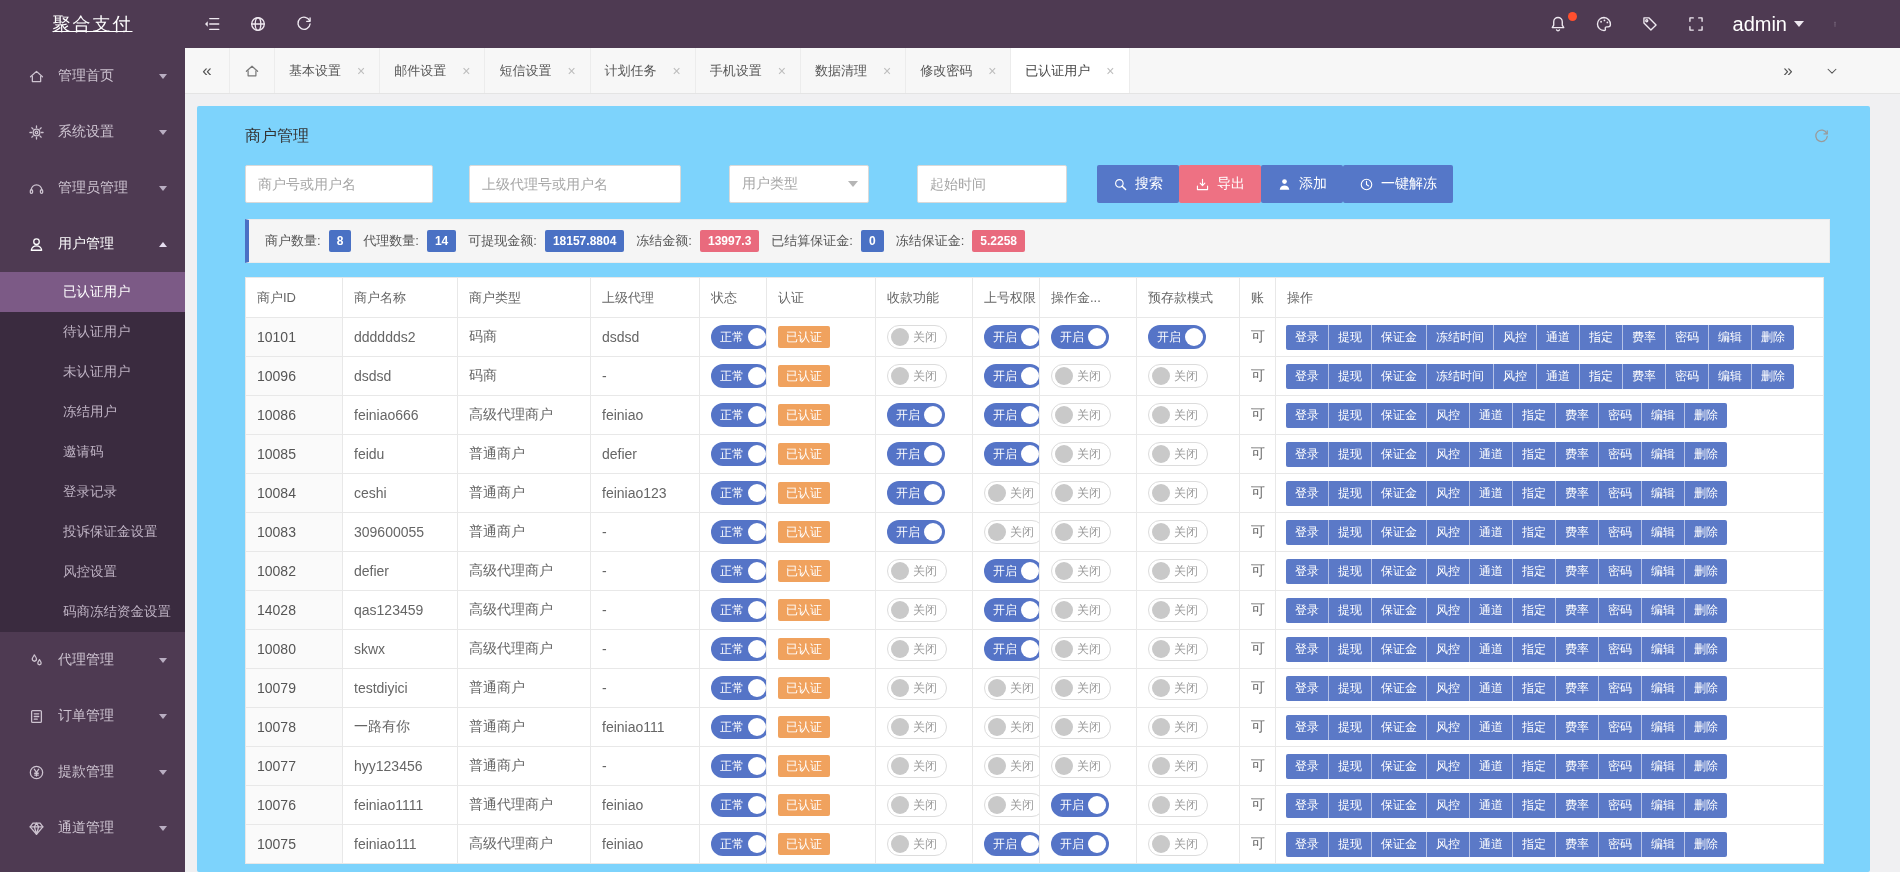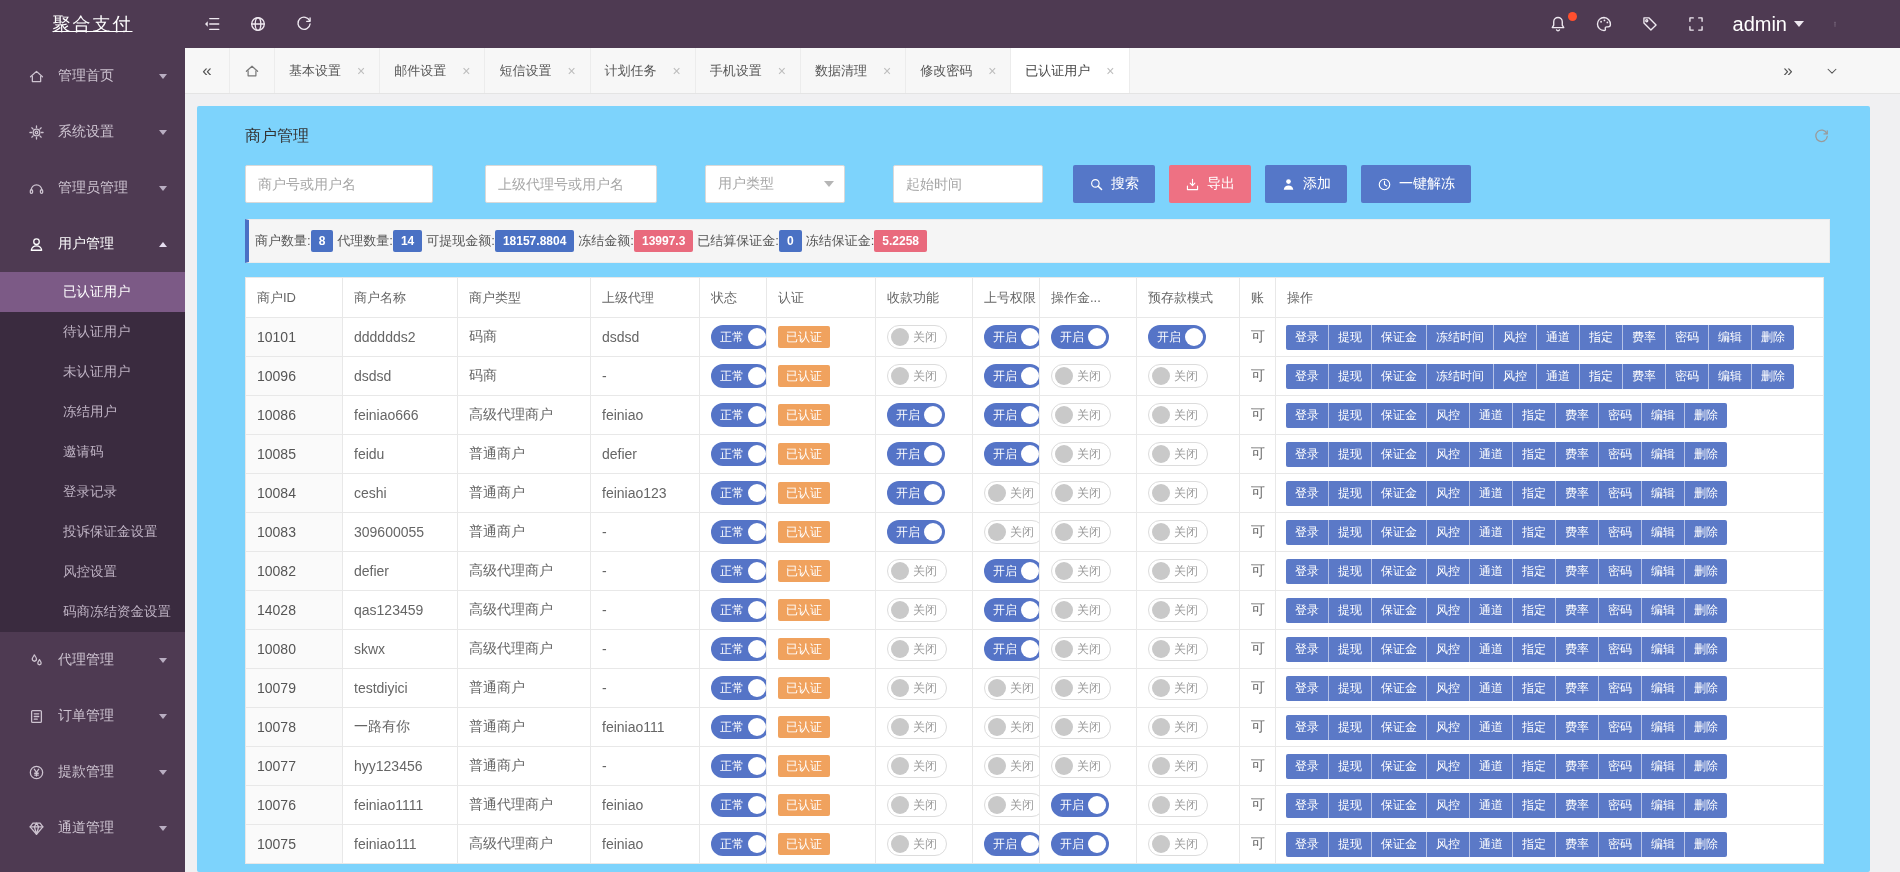--- a/index.html
+++ b/index.html
@@ -62,39 +62,39 @@
   .card-head { display:flex; align-items:center; justify-content:space-between; }
   .page-title { font-size:16px; color:#333; font-weight:400; }
   .card-refresh { width:17px; height:17px; color:#9a9a9a; cursor:pointer; }
   .card-refresh svg { width:100%; height:100%; }
 
   
   .search-row { display:flex; align-items:center; margin-top:18px; }
   .s-input { height:38px; border:1px solid #d9d9d9; border-radius:2px; padding:0 12px;
     font-size:14px; color:#666; outline:none; font-family:inherit; }
   .s-input::placeholder { color:#a6a6a6; }
-  .in1 { width:188px; } .in2 { width:172px; margin-left:52px; }
+  .in1 { width:188px; } .in2 { width:212px; margin-left:36px; }
   .sel-wrap { position:relative; margin-left:48px; }
   .sel { width:140px; height:38px; border:1px solid #d9d9d9; border-radius:2px;
     display:flex; align-items:center; padding:0 12px; font-size:14px; color:#a6a6a6;
     cursor:pointer; background:#fff; }
   .sel-caret { position:absolute; right:11px; top:16px; width:0; height:0;
     border-left:5px solid transparent; border-right:5px solid transparent; border-top:6px solid #b5b5b5; }
   .in4 { width:150px; margin-left:48px; }
-  .btn-group { display:flex; gap:14px; margin-left:30px; }
+  .btn-group { display:flex; margin-left:30px; }
   .btn { height:38px; border:none; border-radius:2px; color:#fff; font-size:14px;
     display:inline-flex; align-items:center; justify-content:center; gap:7px; padding:0 16px;
     cursor:pointer; font-family:inherit; white-space:nowrap; }
   .btn svg { width:15px; height:15px; }
   .btn.blue { background:#5577c8; }
   .btn.red { background:#ee7183; }
 
   
   .stats { margin-top:16px; background:#f5f5f5; border:1px solid #ececec; border-left:4px solid #4a70c4;
-    height:44px; display:flex; align-items:center; padding-left:6px; font-size:13px; color:#555; }
+    height:44px; display:flex; align-items:center; padding-left:16px; gap:8px; font-size:13px; color:#555; }
   .stat-label { white-space:nowrap; }
   .stat-badge { color:#fff; font-size:12px; font-weight:700; padding:4px 8px; border-radius:2px; margin-right:4px; }
   .stat-badge.blue { background:#4a71c4; }
   .stat-badge.red { background:#e96a7d; }
 
   
   .grid-wrap { margin-top:14px; }
   table.grid { border-collapse:collapse; table-layout:fixed; width:1578px;
     border-top:1px solid #e8e8e8; border-left:1px solid #e8e8e8; }
   .grid th { height:40px; font-weight:400; font-size:13px; color:#666; text-align:left;

